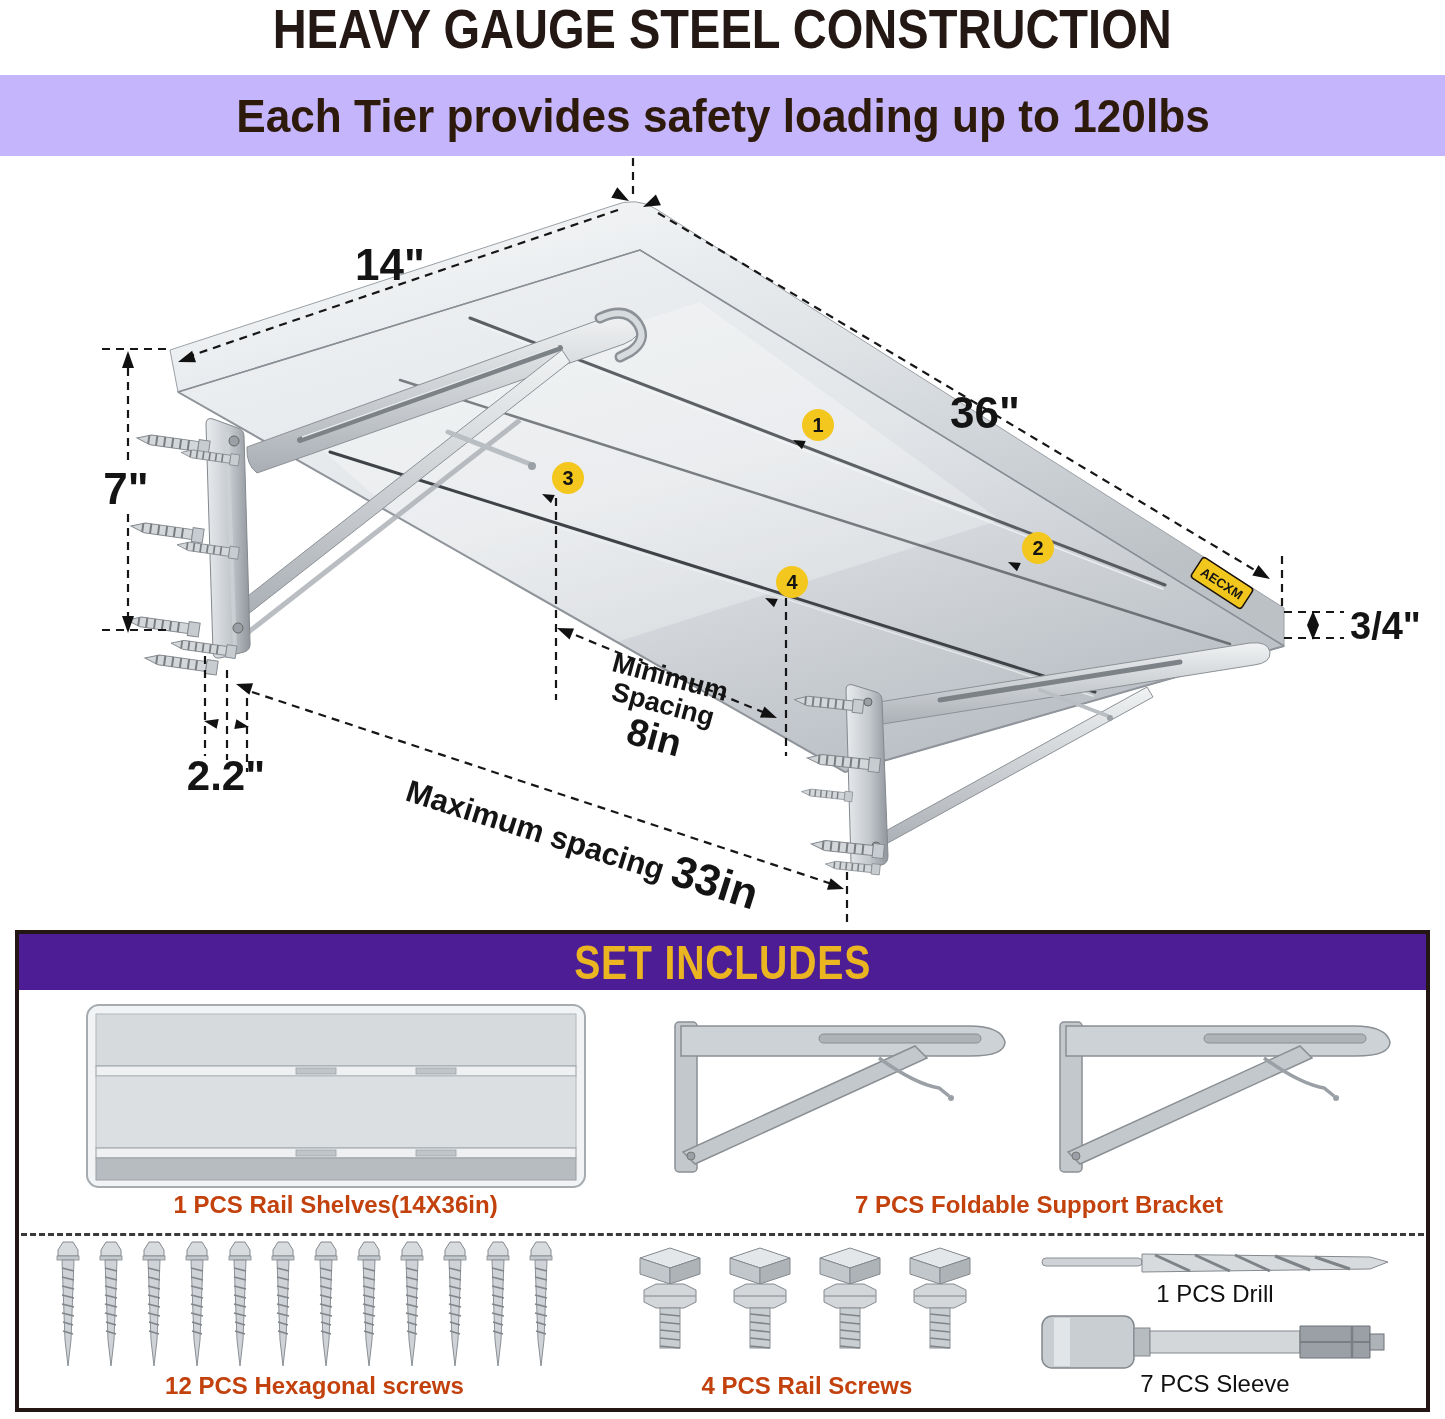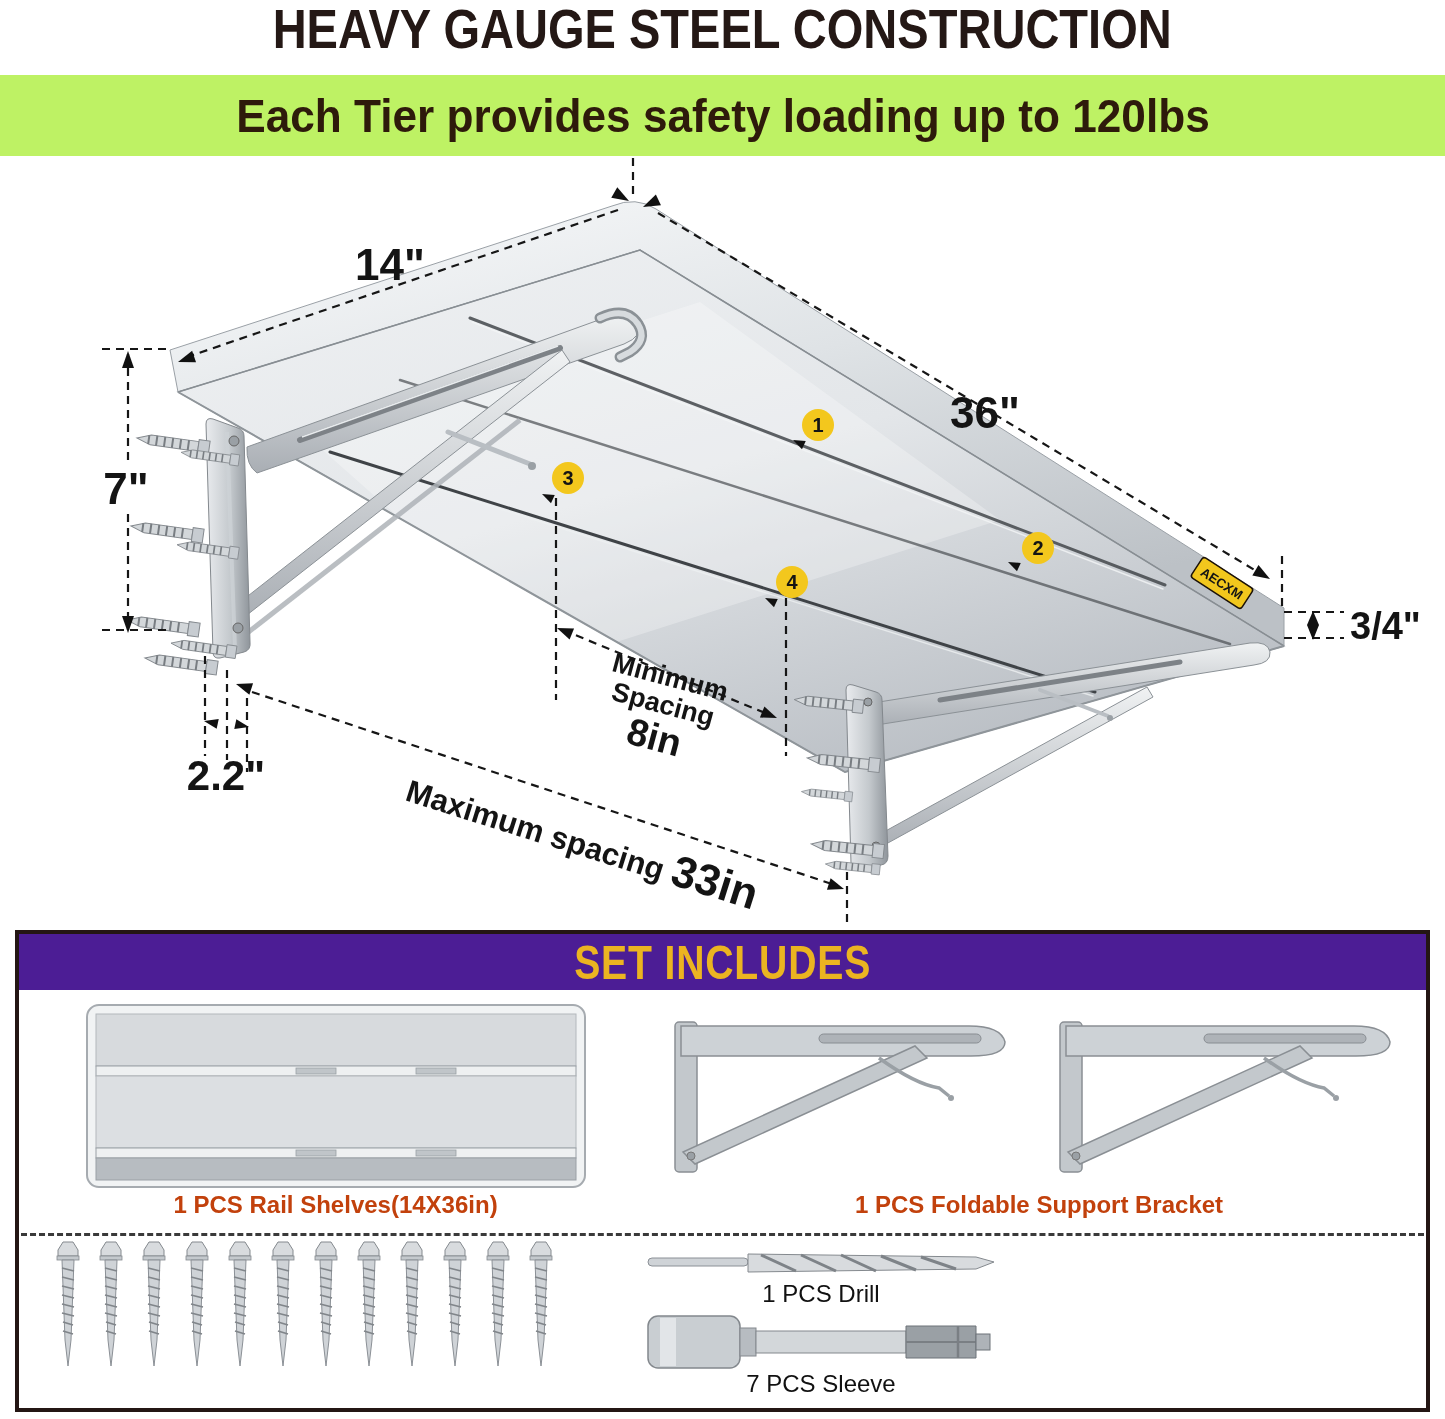--- a/index.html
+++ b/index.html
@@ -1,21 +1,21 @@
 <!DOCTYPE html>
 <html><head>
 <meta charset="utf-8">
 <style>
   html,body{margin:0;padding:0;background:#fff;}
   .page{position:relative;width:1445px;height:1419px;background:#ffffff;overflow:hidden;
         font-family:"Liberation Sans",sans-serif;}
   .main-title{position:absolute;top:0;left:0;width:100%;text-align:center;margin:0;}
   .main-title span{display:inline-block;transform:scaleX(.84);transform-origin:center;
         font-size:56px;line-height:58px;font-weight:900;letter-spacing:0px;color:#241815;white-space:nowrap;}
-  .banner{position:absolute;top:75px;left:0;width:100%;height:81px;background:#bef264;
+  .banner{position:absolute;top:75px;left:0;width:100%;height:81px;background:#c4b5fd;
         display:flex;align-items:center;justify-content:center;}
   .banner span{display:inline-block;transform:scaleX(.96);font-size:46px;font-weight:700;color:#2E1A0B;white-space:nowrap;}
   .diagram-svg{position:absolute;left:0;top:0;width:1445px;height:930px;}
   .diagram-svg text{font-family:"Liberation Sans",sans-serif;fill:#141414;}
 
   .set-box{position:absolute;left:15px;top:930px;width:1415px;height:482px;
         border:4px solid #241614;box-sizing:border-box;background:#fff;}
   .set-header{height:56px;background:#4c1d95;display:flex;align-items:center;justify-content:center;}
   .set-header span{display:inline-block;transform:scaleX(.8);font-size:49px;font-weight:800;
         color:#EBB421;letter-spacing:1px;white-space:nowrap;}
@@ -233,21 +233,21 @@
             <circle cx="17" cy="26" r="4" fill="#eef0f1" stroke="#8a8f94"></circle>
             <path d="M12,10 L300,10 Q332,10 336,26 Q336,40 302,40 L12,40 Z" fill="#cdd2d6" stroke="#8a8f94" stroke-width="1.5"></path>
             <rect x="150" y="18" width="162" height="9" rx="4.5" fill="#aeb3b8" stroke="#888d92" stroke-width="1"></rect>
             <path d="M14,136 L26,148 L258,42 L246,30 Z" fill="#c3c8cc" stroke="#8a8f94" stroke-width="1.5"></path>
             <circle cx="22" cy="140" r="4" fill="#9aa0a5" stroke="#777"></circle>
             <path d="M210,42 q36,26 60,30 l10,8" fill="none" stroke="#9aa0a5" stroke-width="3.5"></path>
             <circle cx="282" cy="82" r="3" fill="#9aa0a5"></circle>
           </g>
           <use href="#bframe" x="385" y="0"></use>
         </svg>
-        <div class="caption" style="bottom:14px">1 PCS Foldable Support Bracket</div>
+        <div class="caption" style="bottom:14px">7 PCS Foldable Support Bracket</div>
       </div>
     </div>
 
     <div class="divider"></div>
 
     <div class="set-row2">
       <div class="cell cell-screws">
         <svg class="illus" style="top:4px" width="520" height="132" viewBox="0 0 520 132">
           <g id="hscrew">
             <path d="M4,10 L9,2 L19,2 L24,10 L24,16 L4,16 Z" fill="#d8dbde" stroke="#84898e" stroke-width="1"></path>
@@ -260,20 +260,38 @@
             <use href="#hscrew" x="129"></use>
           <use href="#hscrew" x="172"></use>
             <use href="#hscrew" x="215"></use>
             <use href="#hscrew" x="258"></use>
           <use href="#hscrew" x="301"></use>
             <use href="#hscrew" x="344"></use>
             <use href="#hscrew" x="387"></use>
           <use href="#hscrew" x="430"></use>
             <use href="#hscrew" x="473"></use>
         </svg>
+        <div class="caption" style="bottom:4px">12 PCS Hexagonal screws</div>
+      </div>
+      <div class="cell cell-rail">
+        <svg class="illus" style="top:10px" width="350" height="112" viewBox="0 0 350 112">
+          <g id="tbolt">
+            <polygon points="8,12 38,2 68,12 38,22" fill="#e4e7e9" stroke="#84898e"></polygon>
+            <polygon points="8,12 38,22 38,38 8,28" fill="#c2c7cb" stroke="#84898e"></polygon>
+            <polygon points="38,22 68,12 68,28 38,38" fill="#aeb3b8" stroke="#84898e"></polygon>
+            <polygon points="12,44 24,38 52,38 64,44 64,56 52,62 24,62 12,56" fill="#d3d7da" stroke="#84898e"></polygon>
+            <line x1="12" y1="50" x2="64" y2="50" stroke="#9aa0a5" stroke-width="1.5"></line>
+            <rect x="28" y="62" width="20" height="40" fill="#c9ced2" stroke="#8b9096"></rect>
+            <path d="M28,68 l20,2 m-20,6 l20,2 m-20,6 l20,2 m-20,6 l20,2 m-20,6 l20,2" stroke="#80858a" stroke-width="1.6" fill="none"></path>
+          </g>
+          <use href="#tbolt" x="90"></use>
+            <use href="#tbolt" x="180"></use>
+            <use href="#tbolt" x="270"></use>
+        </svg>
+        <div class="caption" style="bottom:4px">4 PCS Rail Screws</div>
       </div>
       <div class="cell cell-tools">
         <svg style="margin-top:8px" width="350" height="36" viewBox="0 0 350 36">
           <rect x="2" y="14" width="100" height="8" rx="4" fill="#cfd3d7" stroke="#8b9096"></rect>
           <polygon points="102,10 330,13 348,18 330,25 102,28" fill="#d8dbde" stroke="#84898e"></polygon>
           <path d="M115,11 L150,27 M155,11 L190,27 M195,11 L230,27 M235,12 L270,26 M275,13 L310,25" stroke="#7e8388" stroke-width="3" fill="none"></path>
         </svg>
         <div class="tool-cap">1 PCS Drill</div>
         <svg style="margin-top:6px" width="350" height="56" viewBox="0 0 350 56">
           <rect x="2" y="2" width="92" height="52" rx="10" fill="#c9ced2" stroke="#83888d" stroke-width="1.5"></rect>

